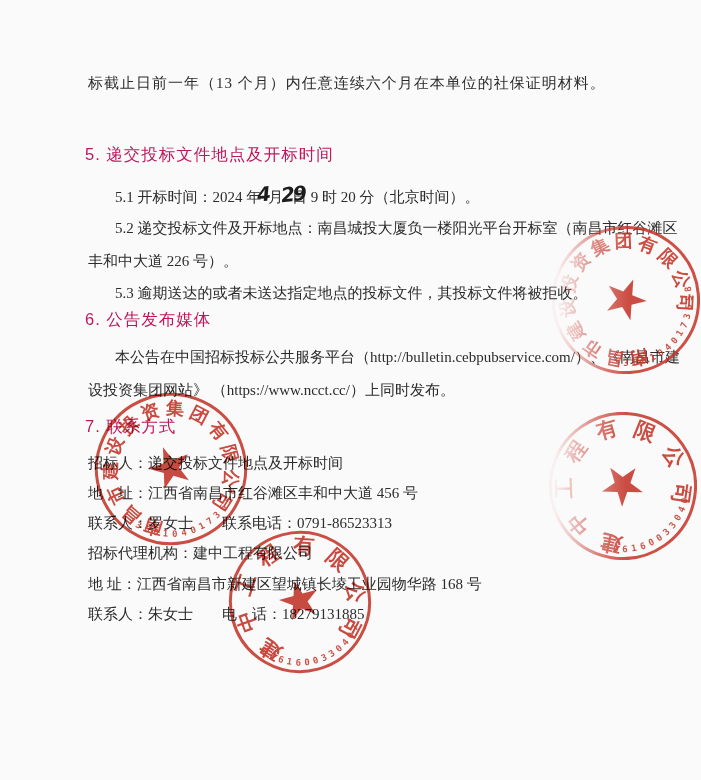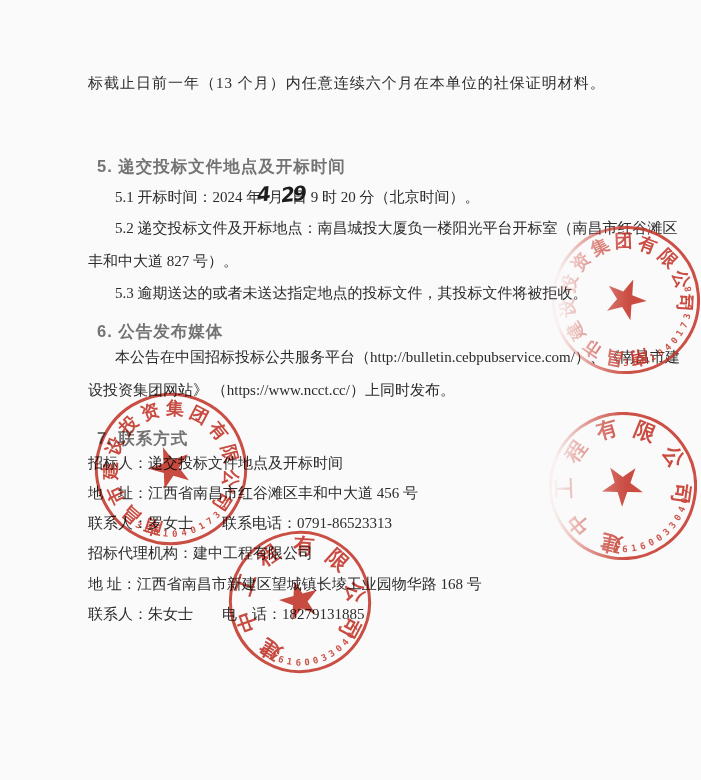--- a/index.html
+++ b/index.html
@@ -5,22 +5,22 @@
   html,body{margin:0;padding:0;}
   body{background:#e9e9e9;font-family:"Liberation Serif","DejaVu Serif",serif;}
   #page{
     position:relative;width:701px;height:780px;margin:0 auto;
     background:#fbfafa;overflow:hidden;color:#282828;
   }
   .tline{position:absolute;white-space:nowrap;font-size:15px;line-height:22px;color:#2b2b2b;}
   .indent{left:115px;}
   .flush{left:88px;}
   h2.sec{
-    position:absolute;left:85px;margin:12px;font-family:"Liberation Sans","DejaVu Sans",sans-serif;
-    font-size:16.5px;font-weight:700;color:#737373;white-space:nowrap;letter-spacing:1px;
+    position:absolute;left:85px;margin:0;font-family:"Liberation Sans","DejaVu Sans",sans-serif;
+    font-size:16.5px;font-weight:400;color:#be185d;white-space:nowrap;letter-spacing:1px;
   }
   .intro{letter-spacing:1px;}
   .hw{
     display:inline-block;font-family:"DejaVu Sans",sans-serif;font-style:italic;font-weight:700;
     font-size:20px;color:#1c1c1c;transform:rotate(-6deg);position:relative;top:-1px;
     margin:0 -3px 0 -4px;
   }
   .hw.day{margin:0 -13px 0 -2px;letter-spacing:-2px;}
   .row{position:absolute;left:88px;white-space:nowrap;font-size:15px;color:#2b2b2b;}
   .row .right{position:absolute;left:134px;white-space:nowrap;}
@@ -59,21 +59,21 @@
 
   <div class="tline flush intro" style="top:72px">标截止日前一年（13 个月）内任意连续六个月在本单位的社保证明材料。</div>
 
   <h2 class="sec" style="top:144px">5. 递交投标文件地点及开标时间</h2>
 
   <div class="tline indent" style="top:184px">
     <span>5.1 开标时间：2024 年</span><span class="hw">4</span><span>月</span><span class="hw day">29</span><span>日 9 时 20 分（北京时间）。</span>
   </div>
 
   <div class="tline indent" style="top:217px">5.2 递交投标文件及开标地点：南昌城投大厦负一楼阳光平台开标室（南昌市红谷滩区</div>
-  <div class="tline flush" style="top:250px">丰和中大道 827 号）。</div>
+  <div class="tline flush" style="top:250px">丰和中大道 226 号）。</div>
   <div class="tline indent" style="top:282px">5.3 逾期送达的或者未送达指定地点的投标文件，其投标文件将被拒收。</div>
 
   <h2 class="sec" style="top:309px">6. 公告发布媒体</h2>
 
   <div class="tline indent" style="top:346px">本公告在中国招标投标公共服务平台（http://bulletin.cebpubservice.com/）、《南昌市建</div>
   <div class="tline flush" style="top:379px">设投资集团网站》 （https://www.ncct.cc/）上同时发布。</div>
 
   <h2 class="sec" style="top:416px">7. 联系方式</h2>
 
   <div class="row" style="top:454px">

